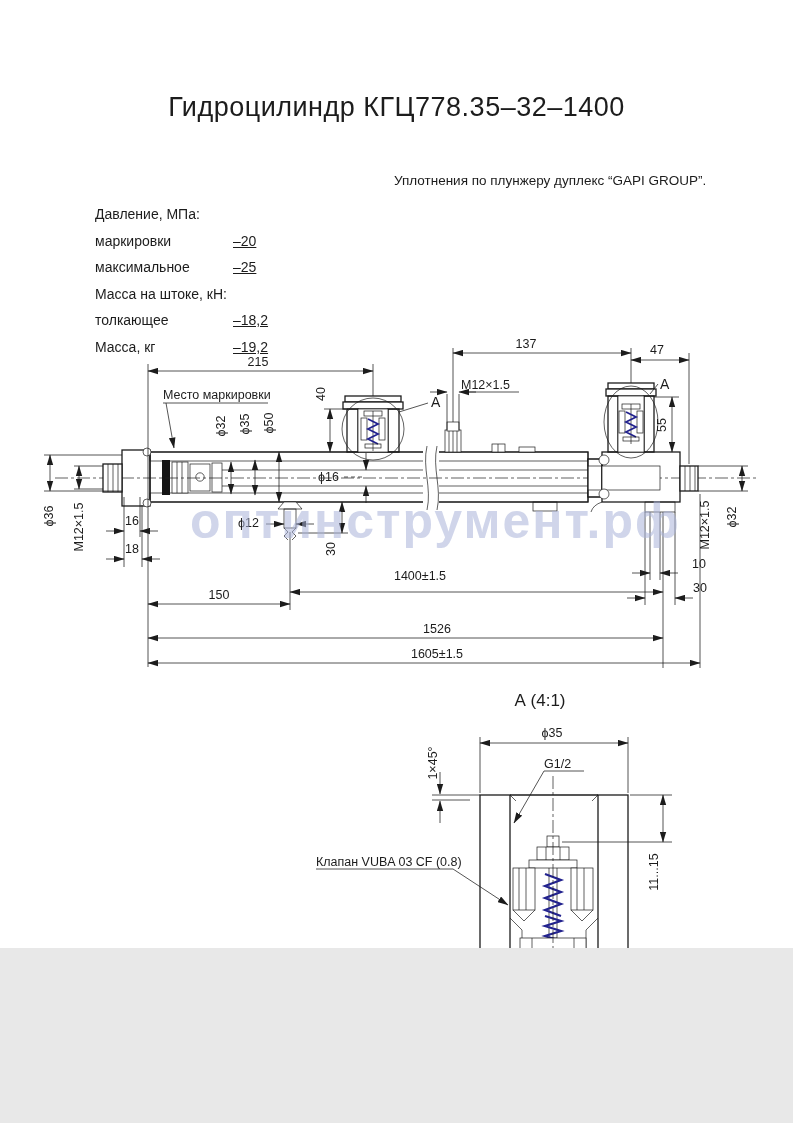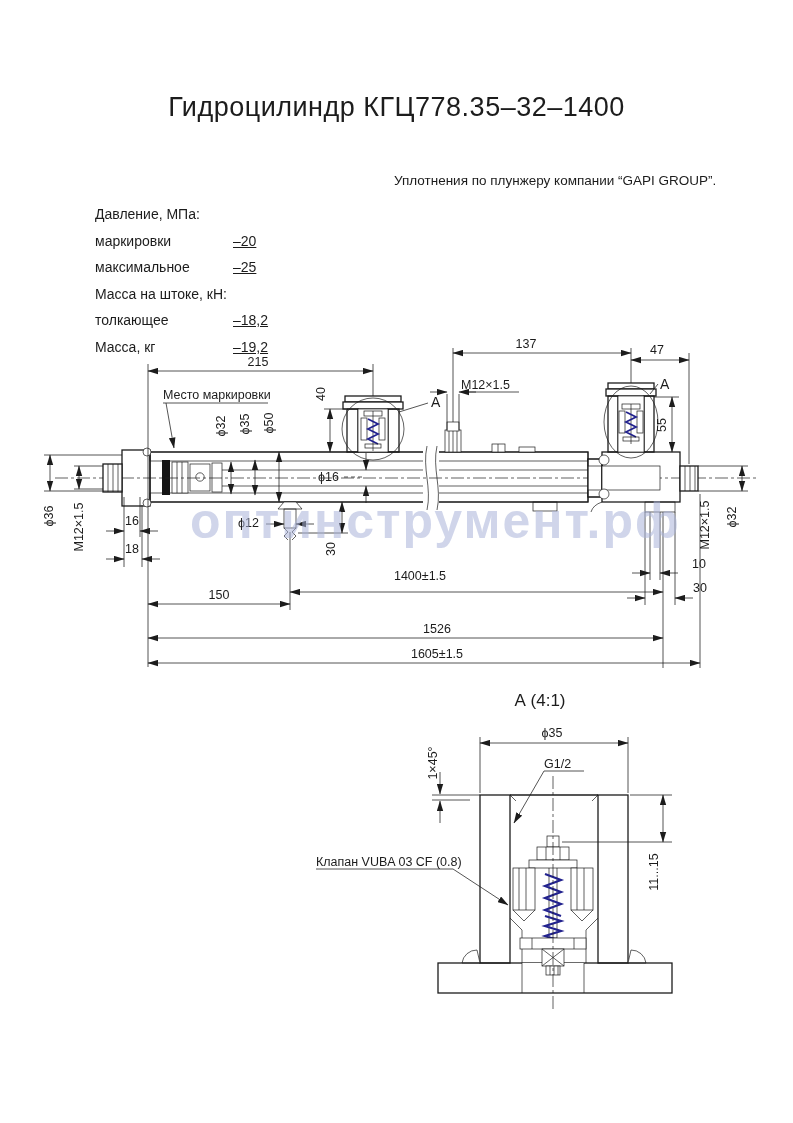--- a/index.html
+++ b/index.html
@@ -1,16 +1,16 @@
 <!DOCTYPE html>
 <html><head>
 <meta charset="utf-8">
 <style>
   html,body{margin:0;padding:0;background:#e8e8e8;}
-  .page{position:relative;width:793px;height:1123px;background:#ffffff;margin:0 auto;overflow:hidden;
+  .page{position:relative;width:793px;height:948px;background:#ffffff;margin:0 auto;overflow:hidden;
         font-family:"Liberation Sans",sans-serif;color:#1c1c1c;}
   .title{position:absolute;top:92px;left:0;width:100%;text-align:center;
          font-size:27px;letter-spacing:0.5px;font-weight:400;}
   .specs{position:absolute;left:95px;top:170px;width:185px;font-size:14px;margin-top:36px;}
   .spec-row{position:relative;height:26.5px;}
   .spec-row .val{position:absolute;left:138px;top:0;text-decoration:underline;}
   .notes{position:absolute;left:394px;top:168px;width:345px;font-size:13.5px;line-height:26px;}
   .watermark{position:absolute;left:190px;top:492px;font-size:50px;font-weight:bold;
              letter-spacing:2px;color:#aab4da;opacity:0.55;pointer-events:none;z-index:5;}
   .footer{position:absolute;top:1038px;left:0;width:100%;text-align:center;font-size:13.5px;}
@@ -34,21 +34,21 @@
   <div class="specs">
     <div class="spec-row"><span>Давление, МПа:</span><span class="val"></span></div>
     <div class="spec-row"><span>маркировки</span><span class="val">–20</span></div>
     <div class="spec-row"><span>максимальное</span><span class="val">–25</span></div>
     <div class="spec-row"><span>Масса на штоке, кН:</span><span class="val"></span></div>
     <div class="spec-row"><span>толкающее</span><span class="val">–18,2</span></div>
     <div class="spec-row"><span>Масса, кг</span><span class="val">–19,2</span></div>
   </div>
 
   <div class="notes">
-    <div>Уплотнения по плунжеру компании “GAPI GROUP”.</div>
+    <div>Уплотнения по плунжеру дуплекс “GAPI GROUP”.</div>
   </div>
 
   <svg width="793" height="1123" viewBox="0 0 793 1123">
     <defs>
       <marker id="arr" viewBox="0 0 10 6" refX="9.5" refY="3" markerWidth="11" markerHeight="7" orient="auto-start-reverse" markerUnits="userSpaceOnUse">
         <path d="M0,0 L10,3 L0,6 Z" fill="#1c1c1c"></path>
       </marker>
       <pattern id="h1" patternUnits="userSpaceOnUse" width="7" height="7" patternTransform="rotate(45)">
         <line x1="0" y1="0" x2="0" y2="7" stroke="#2a2a2a" stroke-width="0.8"></line>
       </pattern>

